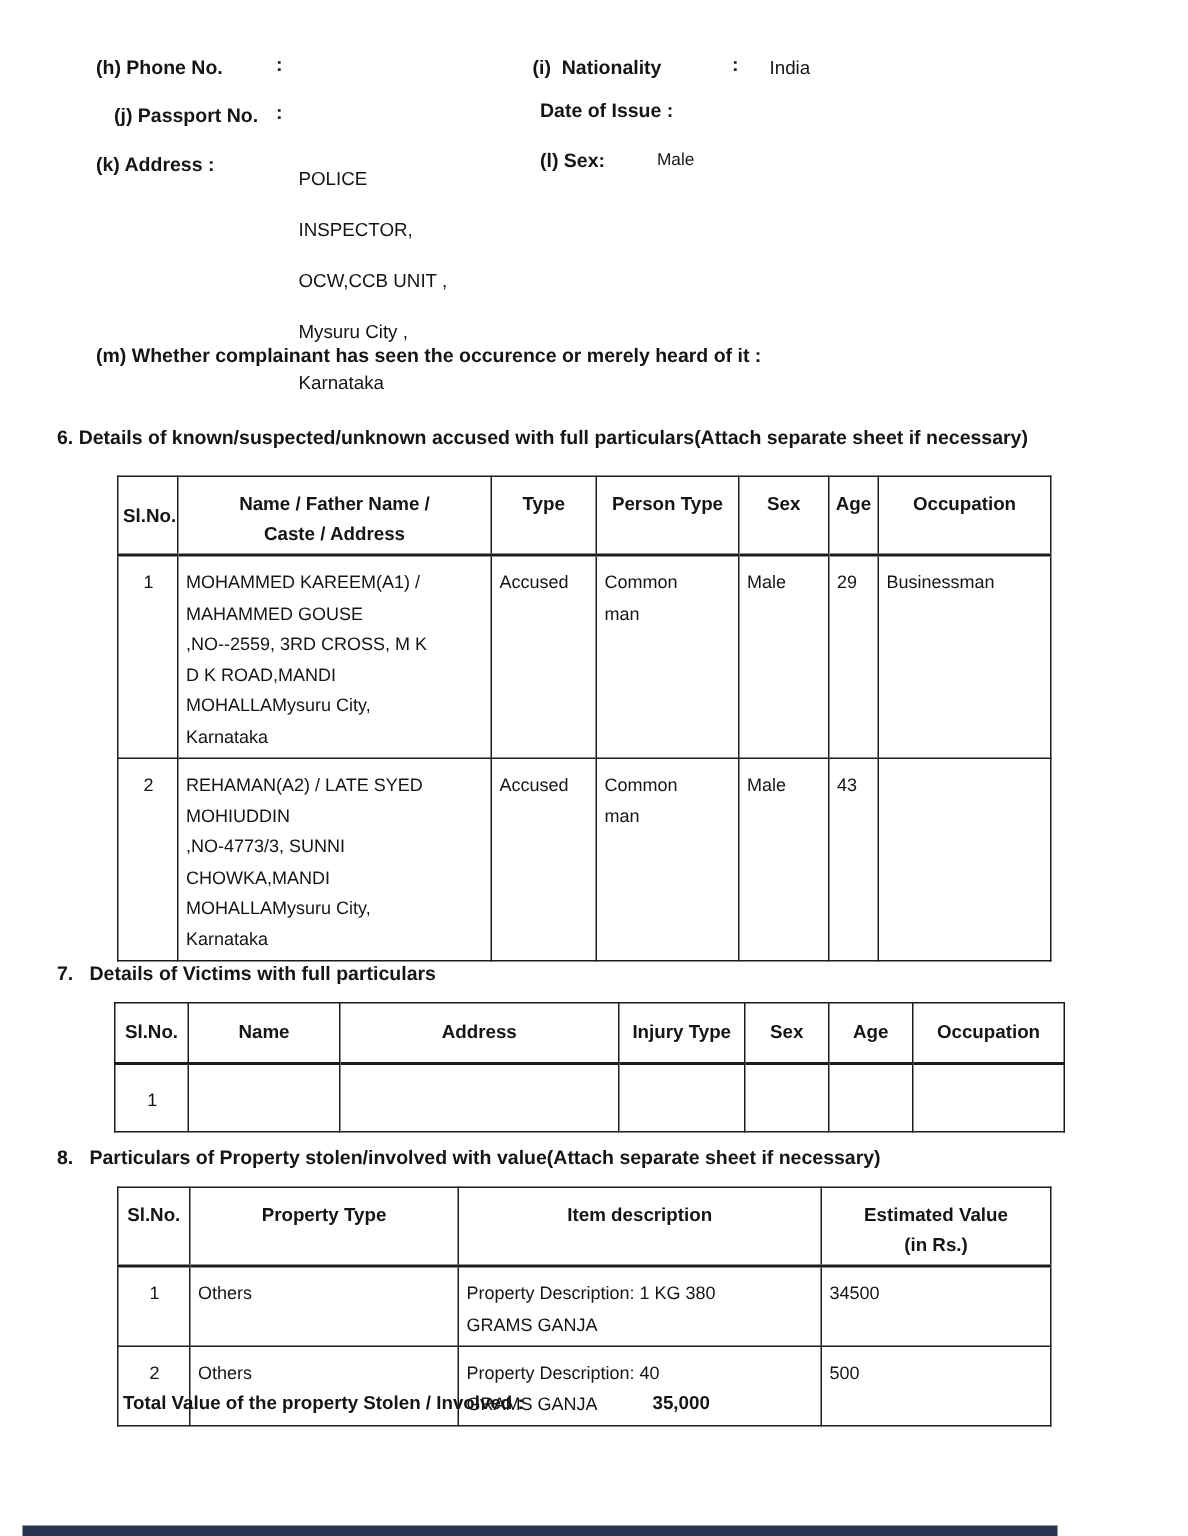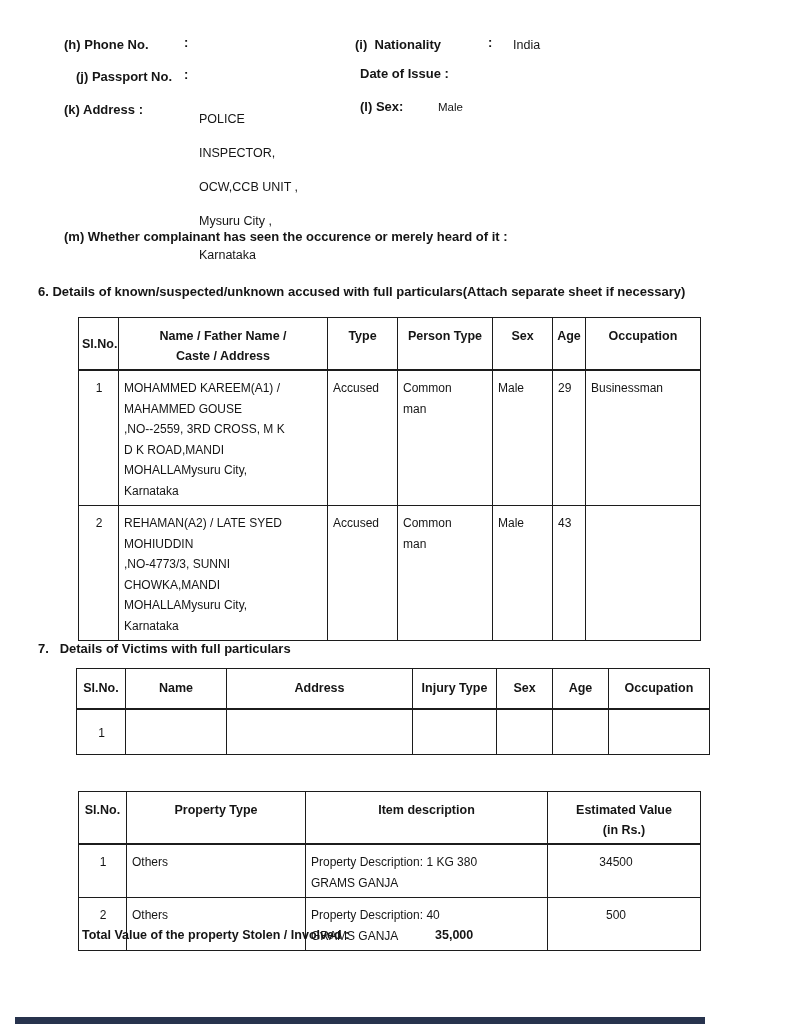--- a/index.html
+++ b/index.html
@@ -20,21 +20,21 @@
   .tbl th {
     font-size:12.5px; font-weight:700; text-align:center;
     vertical-align:top; padding:8px 3px 3px 3px; line-height:20px;
   }
   .tbl th.vmid { vertical-align:middle; padding-top:3px; }
   .tbl td {
     font-size:12px; font-weight:400; vertical-align:top;
     padding:7px 4px 4px 5px; line-height:20.5px;
   }
   .tbl td.c { text-align:center; }
-  .tbl td.r { text-align:center; padding-right:21px; }
+  .tbl td.r { text-align:left; padding-right:21px; }
   .tbl td.vmid { vertical-align:middle; }
   .page-edge-bar { position:absolute; background:#27334d; }
 </style>
 </head>
 <body>
 
 <div class="page">
 
   <span class="abs fld pre" style="left:64px; top:37px;">(h) Phone No.</span>
   <span class="abs fld" style="left:184px; top:35px;">:</span>
@@ -147,20 +147,21 @@
         <td></td>
         <td></td>
         <td></td>
         <td></td>
         <td></td>
         <td></td>
       </tr>
     </tbody>
   </table>
 
+  <div class="abs heading" style="left:38px; top:764px; width:740px;">8.   Particulars of Property stolen/involved with value(Attach separate sheet if necessary)</div>
 
   <table class="tbl" style="left:78px; top:791px; width:622px;">
     <colgroup>
       <col style="width:48px">
         <col style="width:179px">
         <col style="width:242px">
         <col style="width:153px">
     </colgroup>
     <thead>
       <tr style="height:47px">

